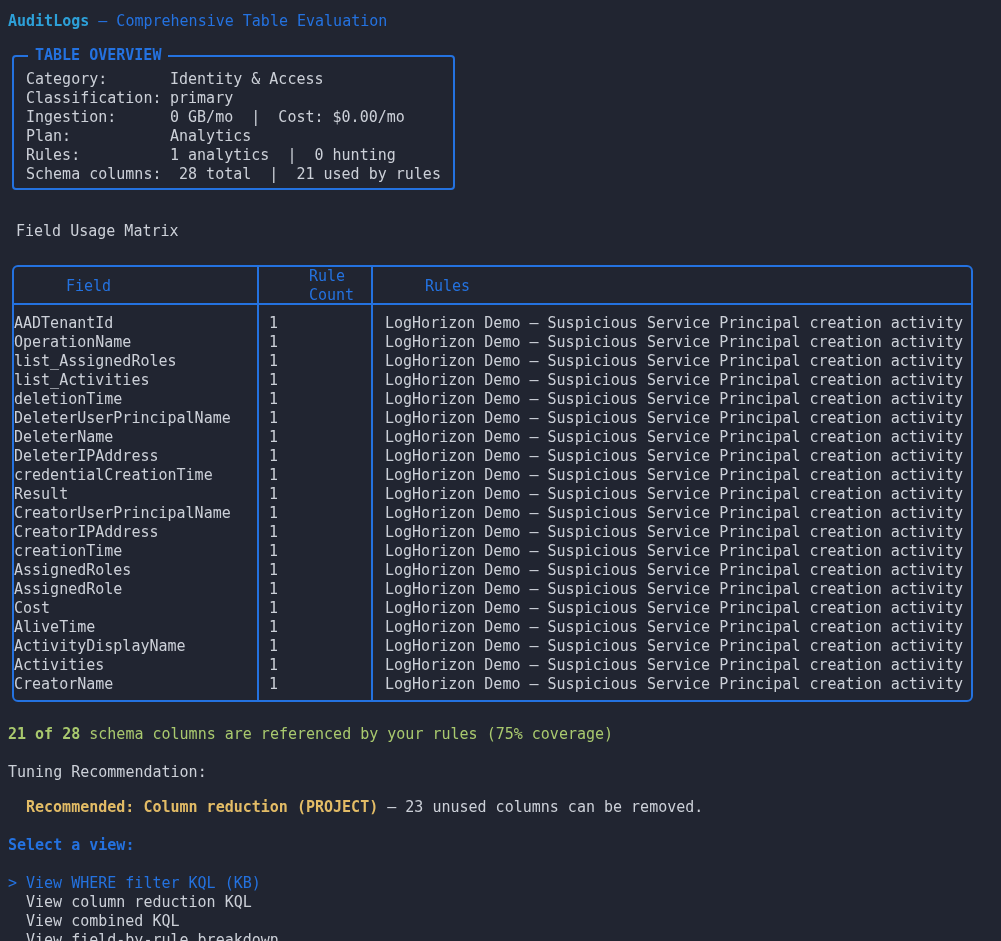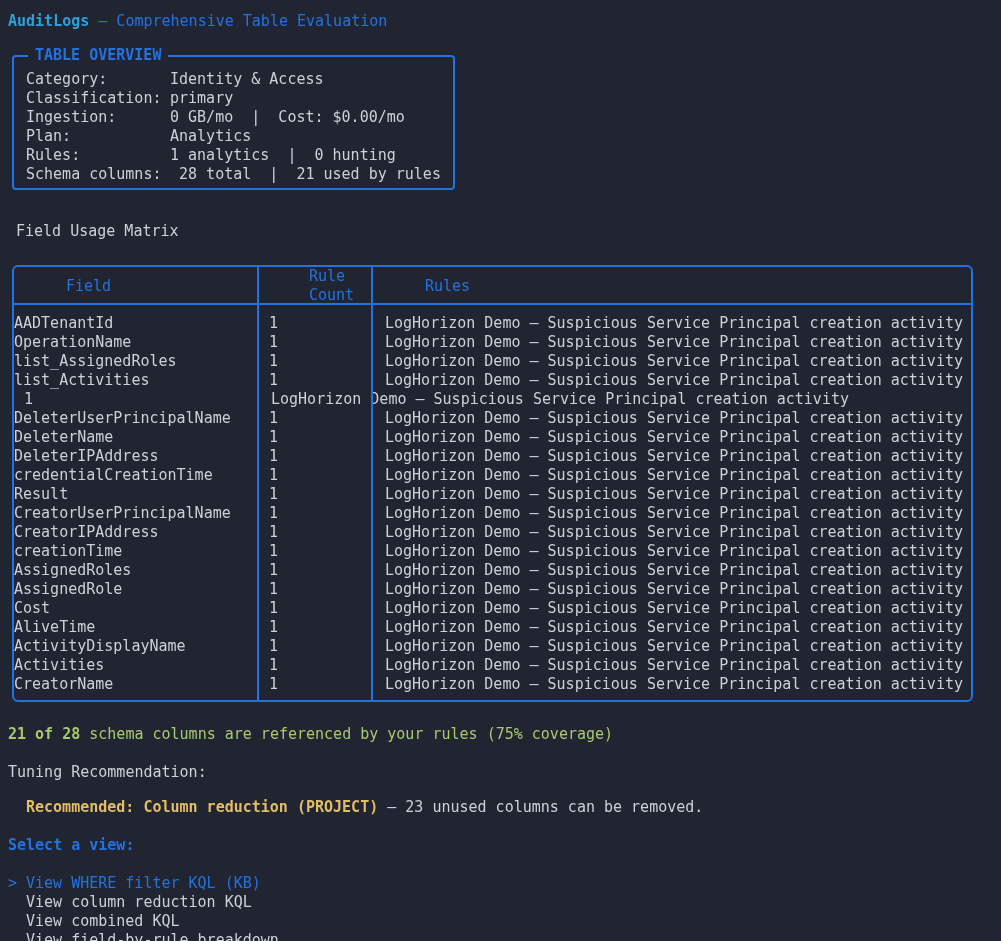--- a/index.html
+++ b/index.html
@@ -129,20 +129,21 @@
         <div class="tcell c-rules">LogHorizon Demo — Suspicious Service Principal creation activity</div>
       </div>
 
       <div class="trow">
         <div class="tcell c-field">list_Activities</div>
         <div class="tcell c-count">1</div>
         <div class="tcell c-rules">LogHorizon Demo — Suspicious Service Principal creation activity</div>
       </div>
 
       <div class="trow">
+        <div class="tcell c-field">deletionTime</div>
         <div class="tcell c-count">1</div>
         <div class="tcell c-rules">LogHorizon Demo — Suspicious Service Principal creation activity</div>
       </div>
 
       <div class="trow">
         <div class="tcell c-field">DeleterUserPrincipalName</div>
         <div class="tcell c-count">1</div>
         <div class="tcell c-rules">LogHorizon Demo — Suspicious Service Principal creation activity</div>
       </div>
 

